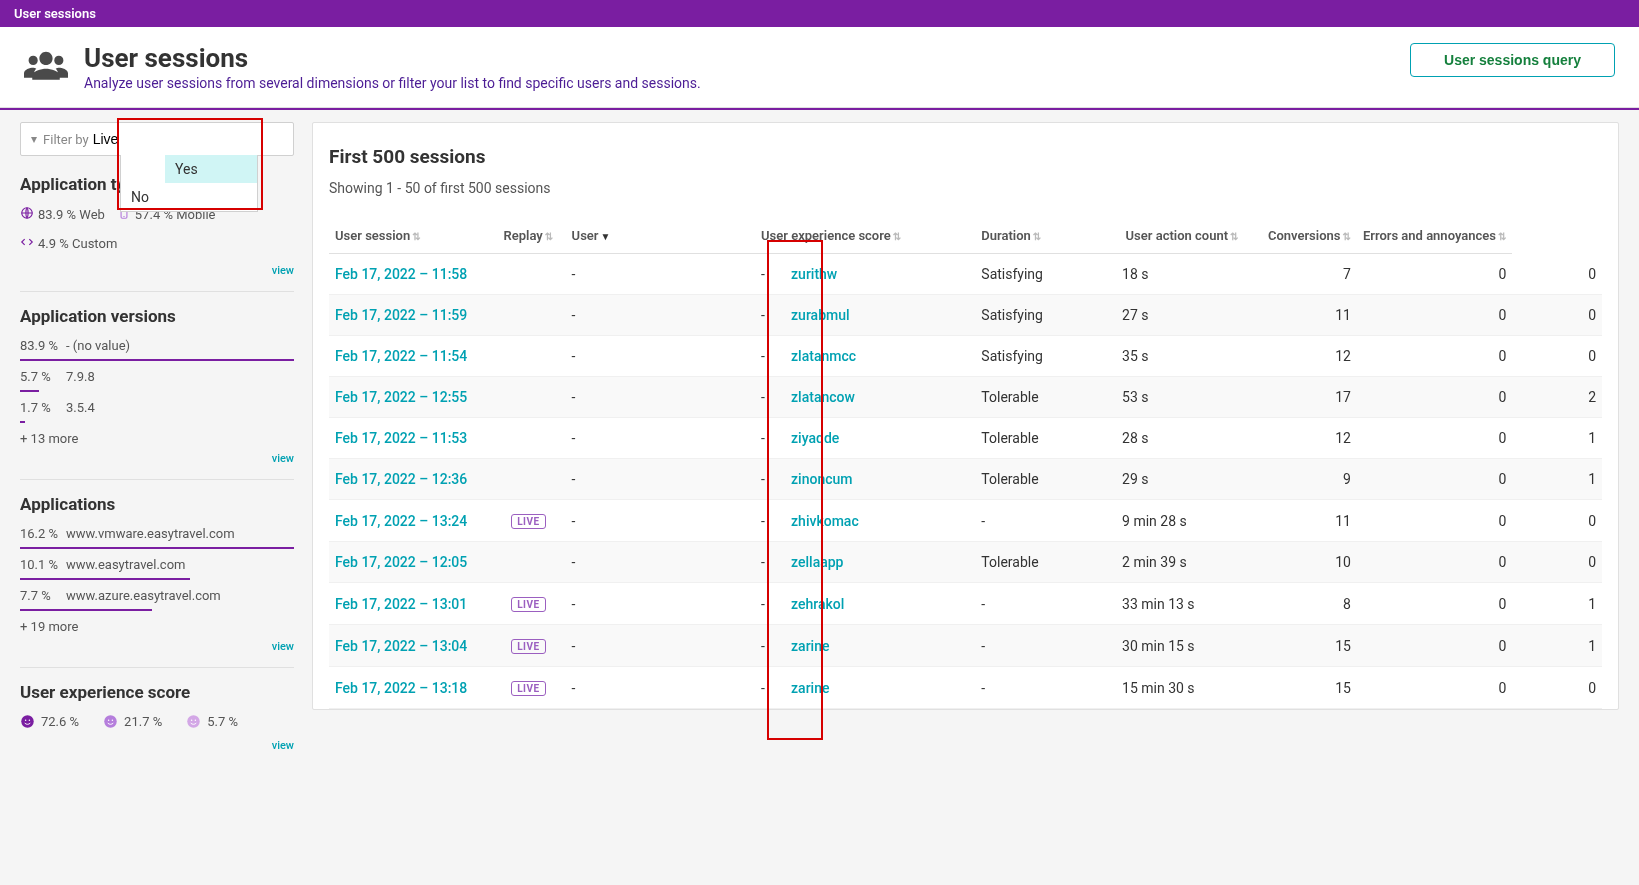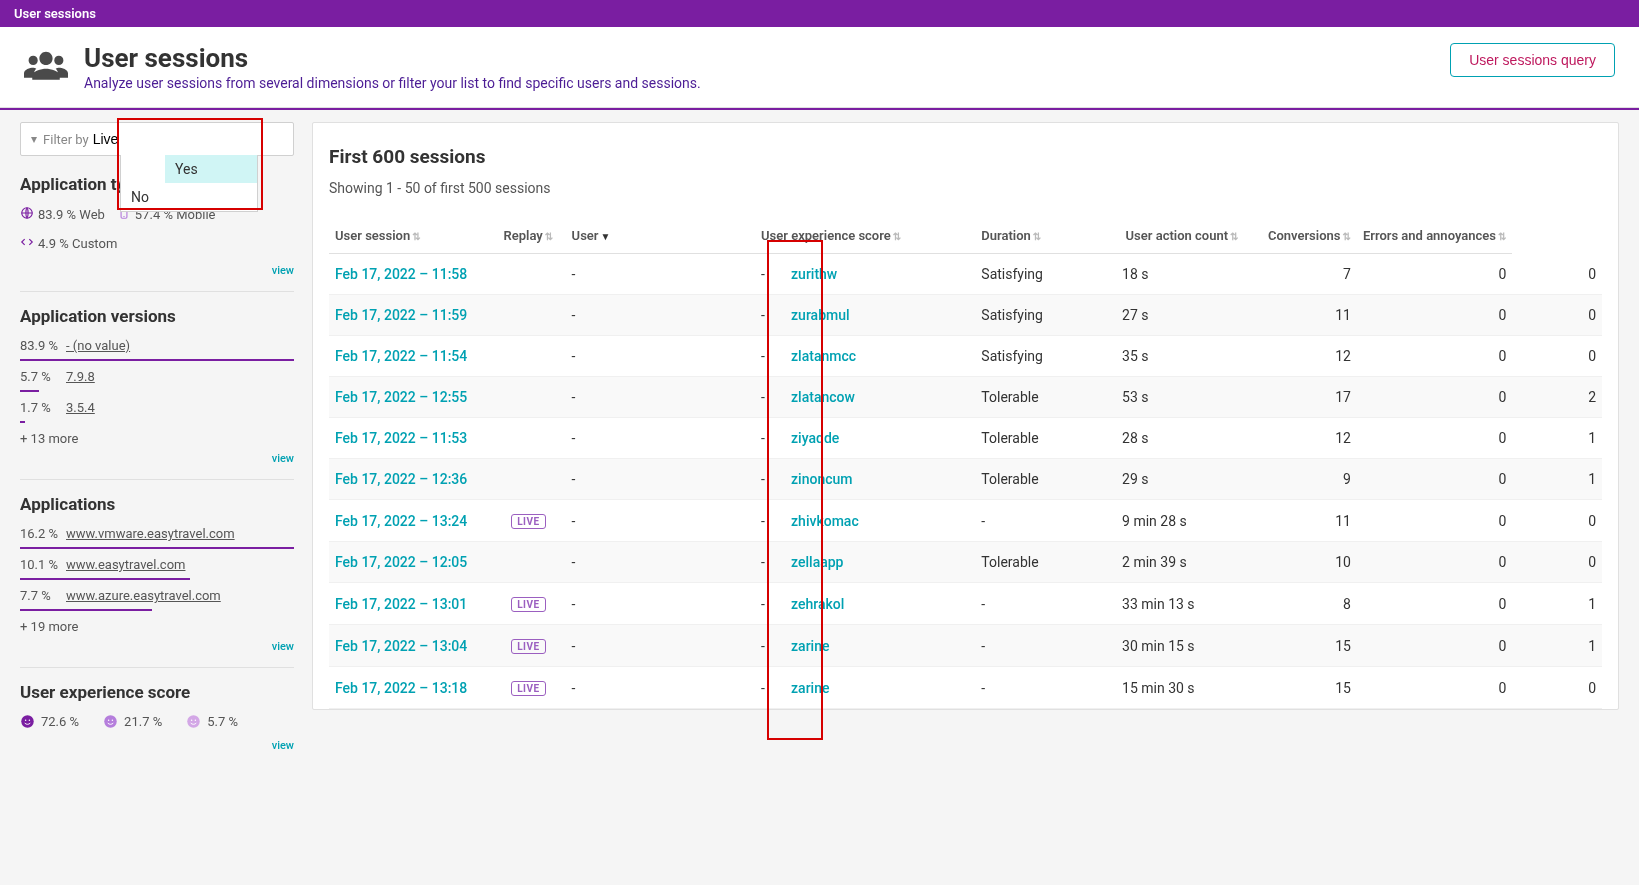--- a/index.html
+++ b/index.html
@@ -3,21 +3,21 @@
 <meta charset="utf-8">
 <style>
   * { box-sizing: border-box; margin: 0; padding: 0; }
   body { font-family: -apple-system, BlinkMacSystemFont, "Segoe UI", Roboto, sans-serif; font-size: 14px; color: #333; background: #f5f5f5; }
   .top-bar { background: #7a1ea1; color: #fff; padding: 6px 14px; font-size: 13px; font-weight: 600; }
   .header { background: #fff; padding: 16px 24px; display: flex; align-items: flex-start; justify-content: space-between; border-bottom: 1px solid #e0e0e0; }
   .header-left { display: flex; align-items: flex-start; gap: 16px; }
   .users-icon svg { width: 44px; height: 44px; fill: #4a4a4a; }
   .header-title { font-size: 26px; font-weight: 700; color: #333; margin-bottom: 2px; }
   .header-sub { font-size: 14px; color: #4c1d95; }
-  .header-btn { border: 1px solid #00a1b2; color: #be185d; background: #fff; padding: 8px 18px; border-radius: 4px; font-size: 14px; font-weight: 400; cursor: pointer; }
+  .header-btn { border: 1px solid #00a1b2; color: #15803d; background: #fff; padding: 8px 33px; border-radius: 4px; font-size: 14px; font-weight: 700; cursor: pointer; }
   .purple-line { height: 2px; background: #7a1ea1; }
   .content { display: flex; padding: 12px 20px 40px 20px; gap: 18px; align-items: flex-start; }
   .sidebar { width: 274px; flex-shrink: 0; }
   .main { flex: 1; background: #fff; border: 1px solid #e0e0e0; border-radius: 2px; padding: 22px 16px 0 16px; }
 
   .filter-wrap { position: relative; margin-bottom: 18px; }
   .filter-bar { display: flex; align-items: center; background: #fff; border: 1px solid #d0d0d0; border-radius: 2px; padding: 6px 10px; height: 34px; width: 100%; }
   .filter-label { color: #888; font-size: 13px; margin: 0 4px 0 6px; }
   .filter-input { border: none; outline: none; font-size: 14px; flex: 1; padding: 0; }
   .filter-dropdown { position: absolute; left: 100px; top: 33px; width: 138px; background: #fff; border: 1px solid #d0d0d0; border-top: none; z-index: 10; }
@@ -28,21 +28,21 @@
   .panel-title { font-size: 17px; font-weight: 700; color: #333; margin-bottom: 12px; }
   .app-type-row { display: flex; align-items: center; gap: 12px; font-size: 13px; color: #555; margin-bottom: 12px; flex-wrap: wrap; }
   .app-type-item { display: flex; align-items: center; gap: 4px; }
   .icon-mini svg { width: 14px; height: 14px; }
   .view-link { text-align: right; font-size: 11px; }
   .view-link a { color: #00a1b2; text-decoration: none; font-weight: 500; cursor: pointer; }
   .divider { border-top: 1px solid #e0e0e0; margin: 14px 0; }
 
   .bar-row { display: flex; align-items: center; font-size: 13px; color: #555; margin-bottom: 6px; }
   .bar-pct { width: 46px; }
-  .bar-label { flex: 1; white-space: nowrap; overflow: hidden; text-overflow: ellipsis; text-decoration: underline; }
+  .bar-label { flex: 1; white-space: nowrap; overflow: hidden; text-overflow: ellipsis; }
   .bar-bg { height: 2px; background: transparent; margin-bottom: 8px; position: relative; }
   .bar-fill { height: 2px; background: #7a1ea1; }
   .more-link { font-size: 13px; color: #555; margin-top: 6px; margin-bottom: 6px; }
 
   .ux-row { display: flex; align-items: center; gap: 24px; font-size: 13px; color: #555; }
   .ux-item { display: flex; align-items: center; gap: 6px; }
   .face-icon { width: 15px; height: 15px; border-radius: 50%; display: inline-flex; align-items: center; justify-content: center; }
 
   .sessions-title { font-size: 19px; font-weight: 700; margin-bottom: 12px; }
   .sessions-sub { font-size: 14px; color: #555; margin-bottom: 22px; }
@@ -248,21 +248,21 @@
             </span>
             <span>5.7 %</span>
           </div>
         </div>
       <div class="view-link" style="margin-top:10px;"><a>view</a></div>
     </div>
   </div>
 
   <div class="main-wrap" style="flex:1; position:relative;">
     <div class="main">
-      <div class="sessions-title">First 600 sessions</div>
+      <div class="sessions-title">First 500 sessions</div>
       <div class="sessions-sub">Showing 1 - 50 of first 500 sessions</div>
       <table>
         <thead>
           <tr>
             <th class="col-session"><span>User session</span><span class="sort-icon">⇅</span></th>
             <th class="col-replay"><span>Replay</span><span class="sort-icon">⇅</span></th>
             <th class="col-user"><span>User</span><span class="sort-icon sort-active">▼</span></th>
             <th class="col-ux"><span>User experience score</span><span class="sort-icon">⇅</span></th>
             <th class="col-dur"><span>Duration</span><span class="sort-icon">⇅</span></th>
             <th class="col-count num"><span>User action count</span><span class="sort-icon">⇅</span></th>

